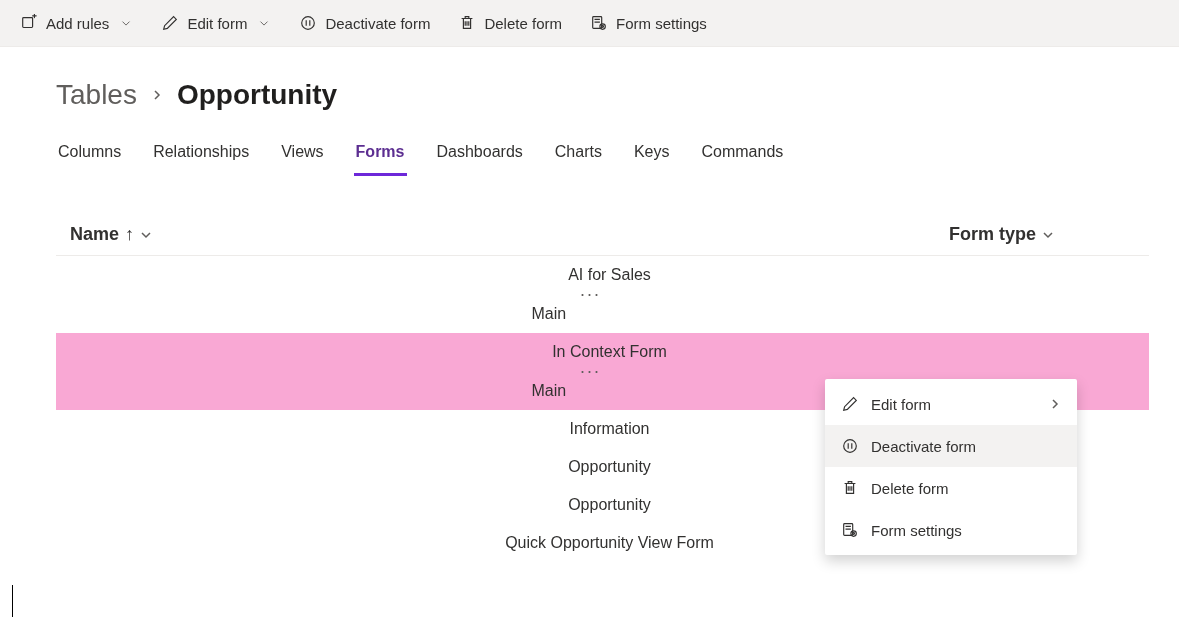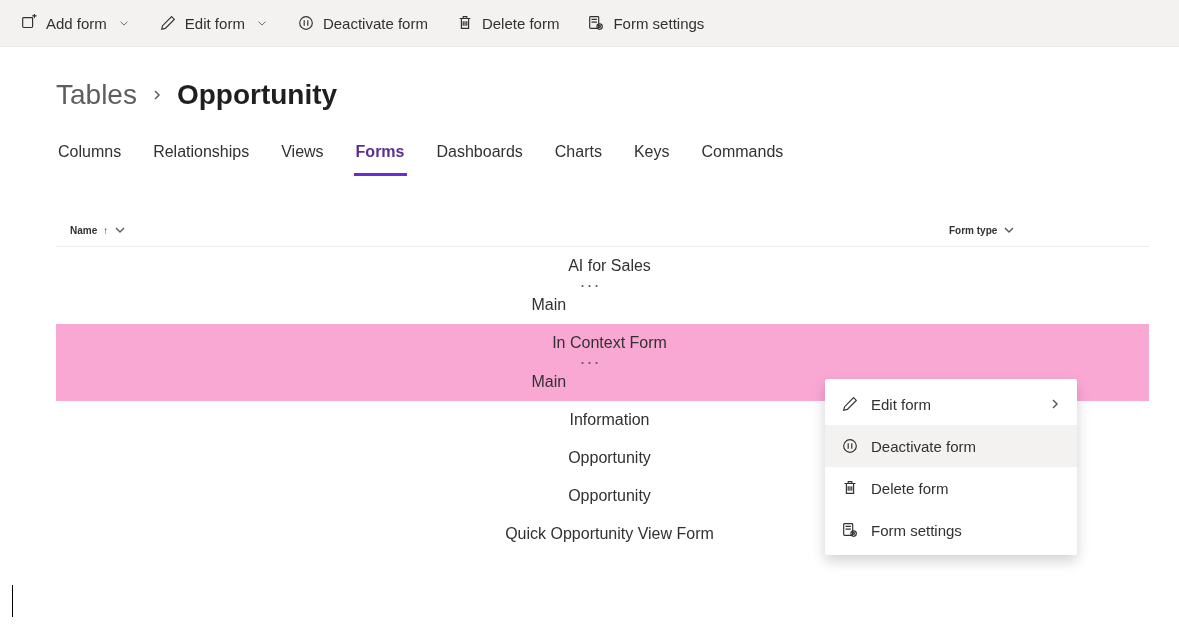--- a/index.html
+++ b/index.html
@@ -83,21 +83,21 @@
     }
     
     .table-wrap {
       padding: 40px 30px 20px 56px;
     }
     .thead {
       display: flex;
       align-items: flex-end;
       padding: 8px 0 10px 14px;
       border-bottom: 1px solid #edebe9;
-      font-size: 10px;
+      font-size: 18px;
       font-weight: 600;
     }
     .col-name {
       flex: 1;
       display: flex;
       align-items: center;
       gap: 6px;
     }
     .col-actions {
       width: 60px;
@@ -171,21 +171,21 @@
   </style>
 </head>
 <body>
 
 <div class="toolbar">
   <button class="toolbar-btn">
     <svg class="icon-svg" viewBox="0 0 20 20" fill="none" stroke="#323130" stroke-width="1.3">
       <rect x="3" y="4" width="11" height="11" rx="1"></rect>
       <path d="M14 2 L18 2 M16 0 L16 4" stroke-linecap="round"></path>
     </svg>
-    <span>Add form</span>
+    <span>Add rules</span>
     <svg class="icon-svg chev" viewBox="0 0 20 20" fill="none" stroke="#605e5c" stroke-width="1.3" style="width:14px;height:14px;">
       <path d="M5 8 L10 13 L15 8"></path>
     </svg>
   </button>
 
   <button class="toolbar-btn">
     <svg class="icon-svg" viewBox="0 0 20 20" fill="none" stroke="#323130" stroke-width="1.3">
       <path d="M14 3 L17 6 L7 16 L3 17 L4 13 Z"></path>
     </svg>
     <span>Edit form</span>

